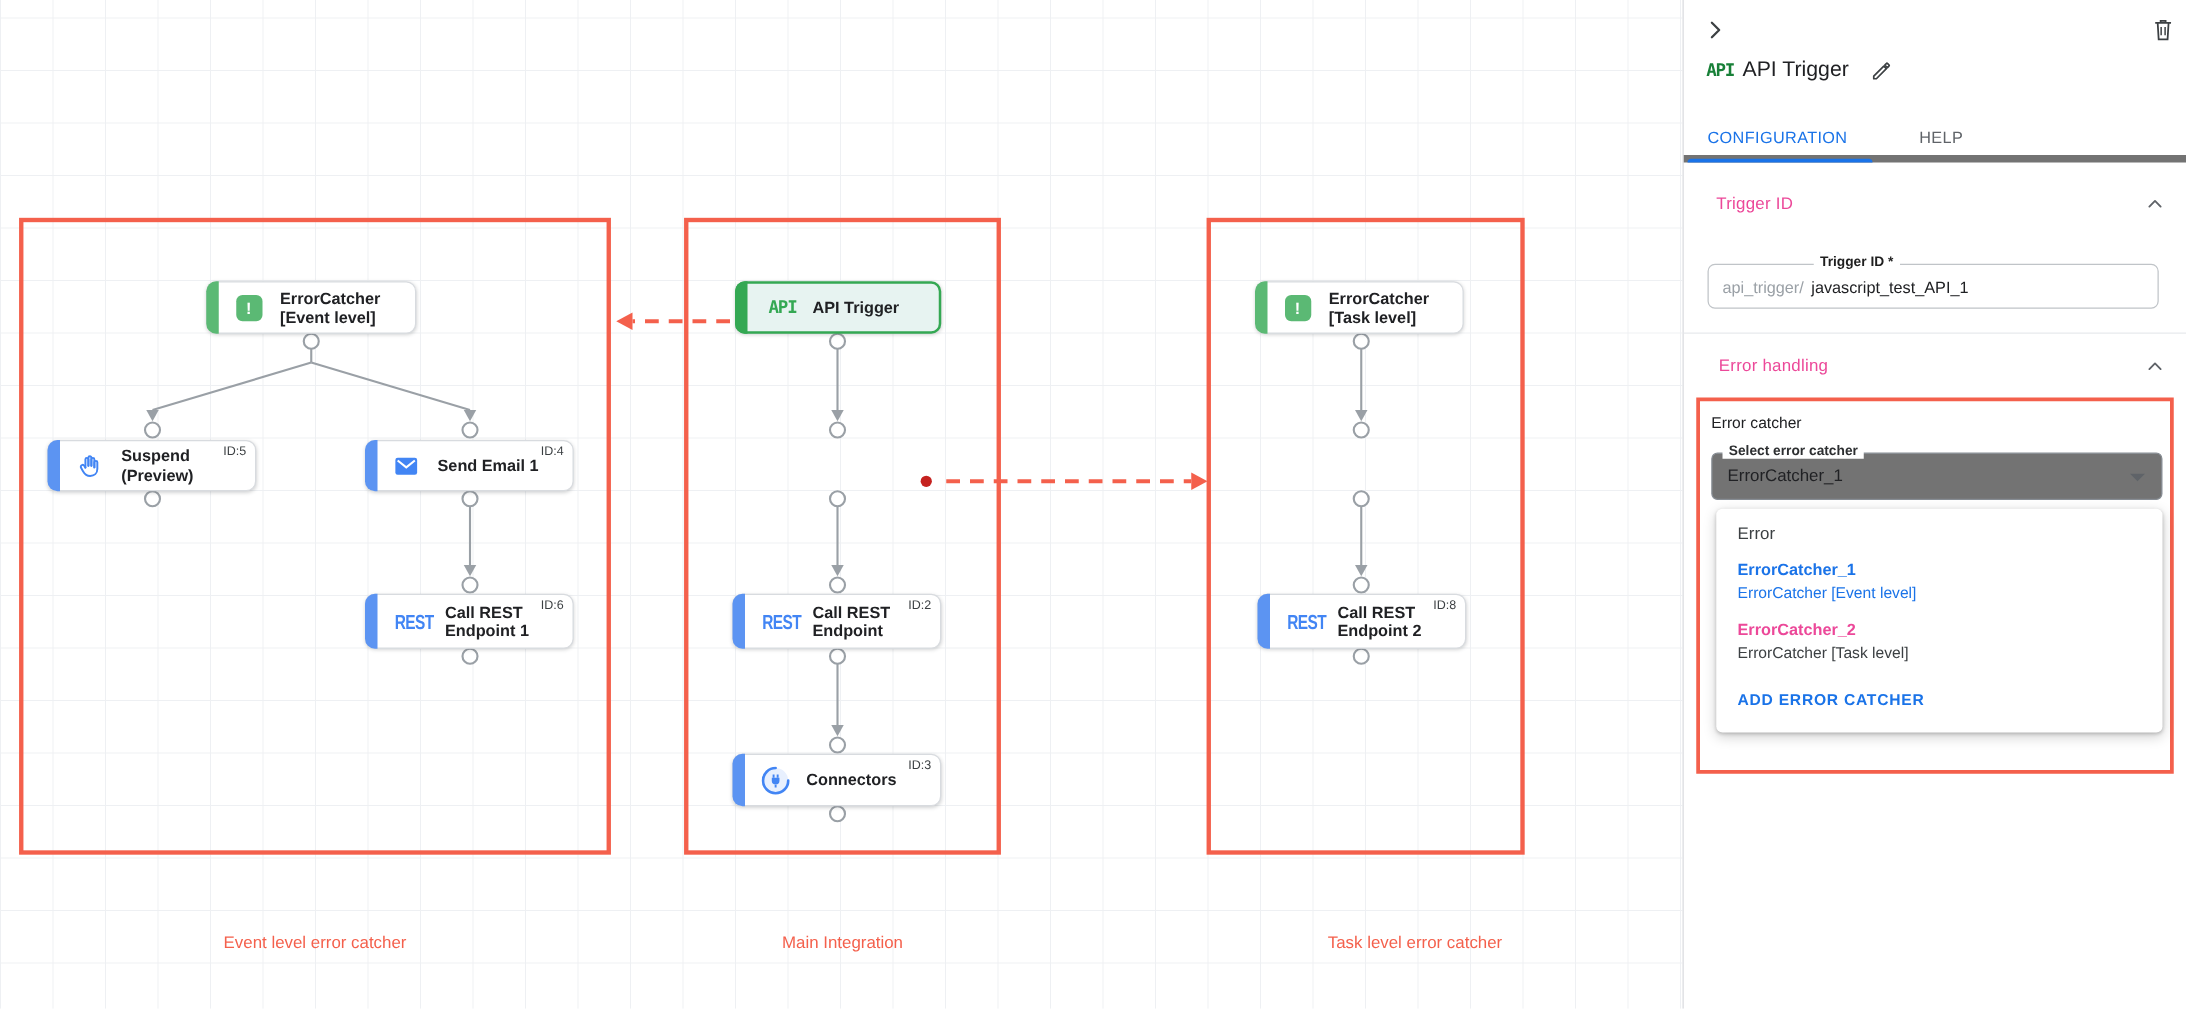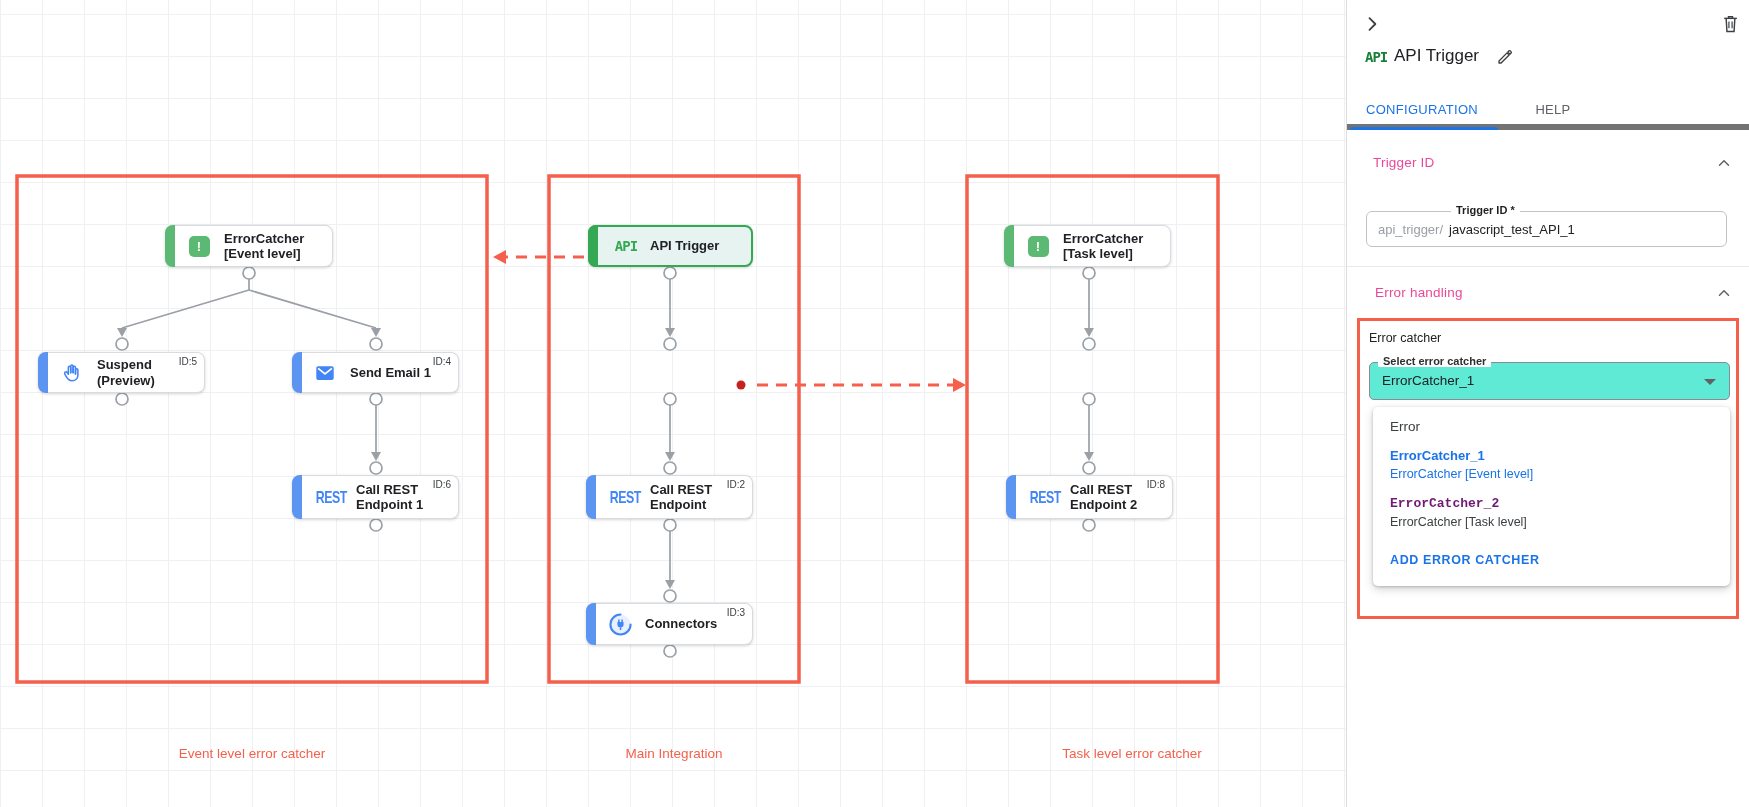--- a/index.html
+++ b/index.html
@@ -55,33 +55,33 @@
 
   .mdc-field { position:absolute; border:1px solid #c0c4c8; border-radius:6px; background:#fff; }
   .mdc-label { position:absolute; top:-8px; background:#fff; padding:0 5px; font-size:11px;
                font-weight:600; color:#1f1f1f; white-space:nowrap; }
   .field-content { display:flex; align-items:center; height:100%; padding-left:11px; font-size:13px; }
   .prefix { color:#9aa0a6; margin-right:6px; }
 
   .hl-box { position:absolute; left:10px; top:318px; width:382px; height:301px; border:3px solid #F4604C; }
   .ec-label { position:absolute; left:9px; top:10px; font-size:12.5px; color:#202124; }
   .select { position:absolute; left:9px; top:41px; width:361px; height:38px; border:1px solid #878d94;
-            border-radius:5px; background:#5eead4; cursor:pointer; }
+            border-radius:5px; background:#737373; cursor:pointer; }
   .select .mdc-label { left:8px; color:#2d2f31; }
   .select-value { position:absolute; left:12px; top:10px; font-size:13.5px; color:#202124; }
   .select-arrow { position:absolute; right:13px; top:16px; width:0; height:0;
                   border-left:6px solid transparent; border-right:6px solid transparent;
                   border-top:6px solid #5f6368; }
   .menu { position:absolute; left:13px; top:86px; width:357px; height:179px; background:#fff;
           border-radius:5px; box-shadow:0 1px 3px rgba(0,0,0,.2), 0 3px 10px rgba(0,0,0,.18); }
   .mi { position:absolute; left:17px; white-space:nowrap; cursor:pointer; }
   .mi-none { top:12px; font-size:13.5px; color:#3c4043; }
   .mi-t1 { top:41px; font-size:13px; font-weight:700; color:#1a73e8; }
   .mi-s1 { top:60px; font-size:12.5px; color:#1a73e8; }
-  .mi-t2 { top:89px; font-size:13px; font-weight:700; color:#701a75;font-family:Liberation Mono, monospace; }
+  .mi-t2 { top:89px; font-size:13px; font-weight:700; color:#ec4899; }
   .mi-s2 { top:108px; font-size:12.5px; color:#3c4043; }
   .mi-add { top:146px; font-size:12.5px; font-weight:700; color:#1a73e8; letter-spacing:.6px; }
 </style>
 </head>
 <body>
 
 <div class="stage">
 
   <div class="canvas">
 

